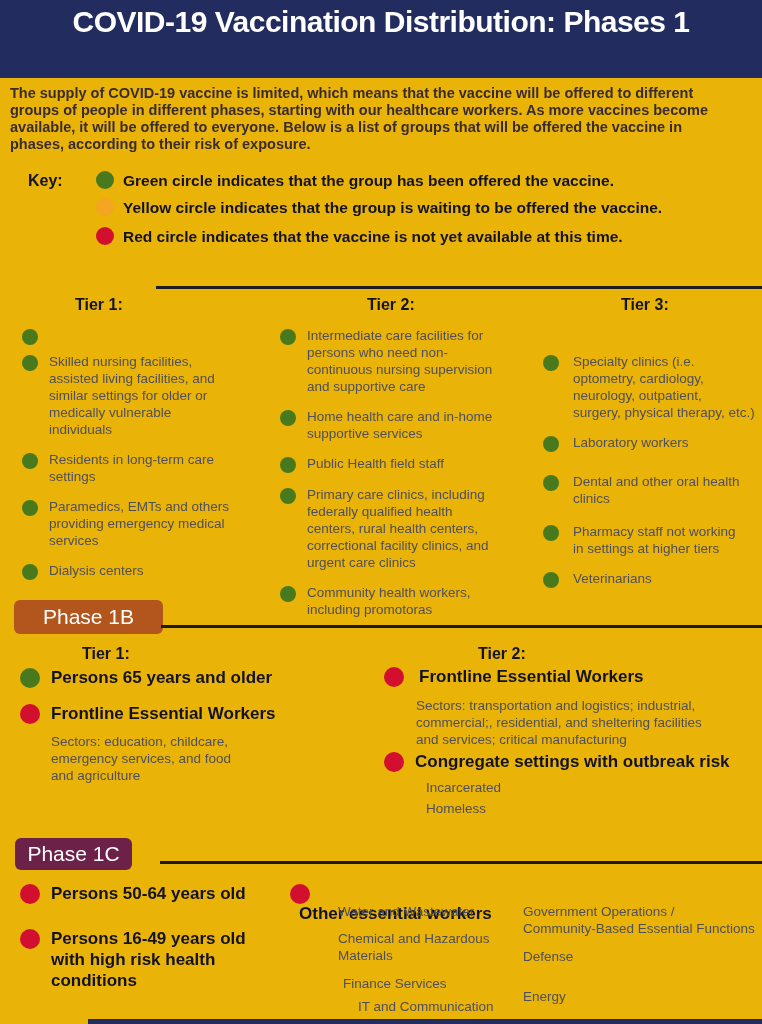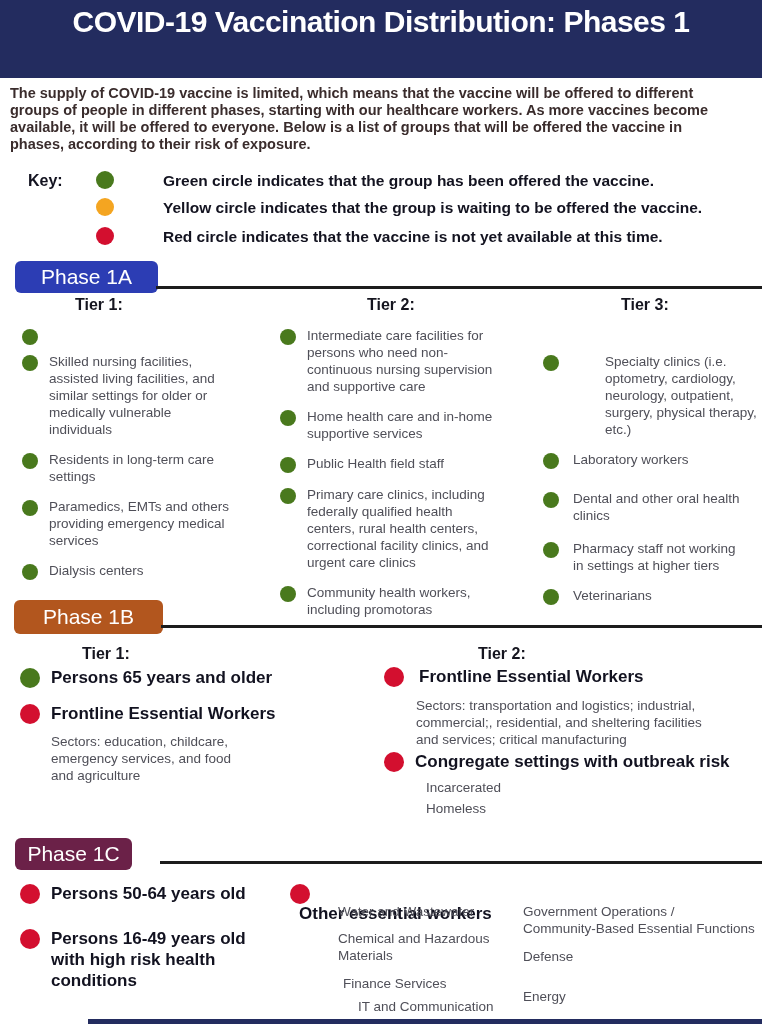--- a/index.html
+++ b/index.html
@@ -1,35 +1,35 @@
 <!DOCTYPE html>
 <html><head>
 <meta charset="utf-8">
 <style>
   * { margin:0; padding:0; box-sizing:border-box; }
   body { background:#888; font-family:"Liberation Sans", sans-serif; }
   #page {
-    position:relative; width:762px; height:1024px; background:#ffffff;
+    position:relative; width:762px; height:1024px; background:#eab308;
     overflow:hidden; margin:0 auto; font-family:"Liberation Sans", sans-serif;
   }
   .pre { white-space:pre-line; }
 
   
   .header { position:absolute; left:0; top:0; width:762px; height:78px;
     background:#232c5f; color:#fff; text-align:center; }
   .header .title { font-size:30px; font-weight:bold; letter-spacing:-0.5px; padding-top:5px; }
   .header .subtitle { font-size:23px; margin-top:1px; }
 
   
   .intro { position:absolute; left:10px; top:85px; width:748px;
     font-size:14.5px; font-weight:bold; color:#3a2c2c; line-height:17px; }
 
   
   .key-label { position:absolute; left:28px; top:172px; font-size:16px; font-weight:bold; color:#131320; }
-  .key-row { position:absolute; left:96px; display:flex; align-items:flex-start;gap:40px; }
+  .key-row { position:absolute; left:96px; display:flex; align-items:flex-start; }
   .key-row .ktext { font-size:15.5px; font-weight:bold; color:#131320; margin-left:9px; margin-top:1px; }
 
   
   .dot { border-radius:50%; flex-shrink:0; }
   .d18 { width:18px; height:18px; }
   .d16 { width:16px; height:16px; }
   .d20 { width:20px; height:20px; }
   .c-green  { background:#49791d; }
   .c-yellow { background:#f4a521; }
   .c-red    { background:#d30f2f; }
@@ -51,21 +51,21 @@
   .tcol-2 { left:280px; width:252px; }
   .tcol-3 { left:543px; width:219px; }
   .tier-title { font-size:16px; font-weight:bold; color:#15151f; margin-bottom:13px; }
   .tcol-1 .tier-title { margin-left:53px; }
   .tcol-2 .tier-title { margin-left:87px; }
   .tcol-3 .tier-title { margin-left:78px; }
   .titem { display:flex; align-items:flex-start; margin-bottom:13px; }
   .titem .dot { margin:2px 11px 0 0; }
   .titem .itext { font-size:13.5px; line-height:17px; color:#4f4f58; }
   .tcol-1 .titem:nth-of-type(2) { margin-bottom:8px; }
-  .tcol-3 .titem:nth-of-type(2) { margin-top:39px;gap:32px; }
+  .tcol-3 .titem:nth-of-type(2) { margin-top:39px; }
   .tcol-3 .titem:nth-of-type(3) { margin-bottom:21px; }
   .tcol-3 .titem:nth-of-type(4) { margin-bottom:16px; }
   .tcol-3 .titem .itext { margin-left:3px; }
 
   
   .sec-tier-title { position:absolute; font-size:16px; font-weight:bold; color:#15151f; }
   .brow { position:absolute; display:flex; align-items:flex-start; }
   .brow .dot { margin-right:11px; }
   .brow .btext { font-size:17px; font-weight:bold; color:#121220; line-height:21px; margin-top:-1px; }
   .subtext { position:absolute; font-size:13.5px; line-height:17px; color:#4f4f58; }
@@ -104,21 +104,20 @@
   </div>
   <div class="key-row" style="top:198px;justify-content:flex-end;">
     <span class="dot d18 c-yellow"></span>
     <span class="ktext">Yellow circle indicates that the group is waiting to be offered the vaccine.</span>
   </div>
   <div class="key-row" style="top:227px;">
     <span class="dot d18 c-red"></span>
     <span class="ktext">Red circle indicates that the vaccine is not yet available at this time.</span>
   </div>
 
-  <div class="badge badge-1a">Phase 1A</div>
   <div class="rule rule-1a"></div>
 
   <div class="tier-col tcol-1">
     <div class="tier-title">Tier 1:</div>
     <div class="titem">
       <span class="dot d16 c-green"></span>
     </div>
     <div class="titem">
       <span class="dot d16 c-green"></span>
       <span class="itext pre">Skilled nursing facilities,

